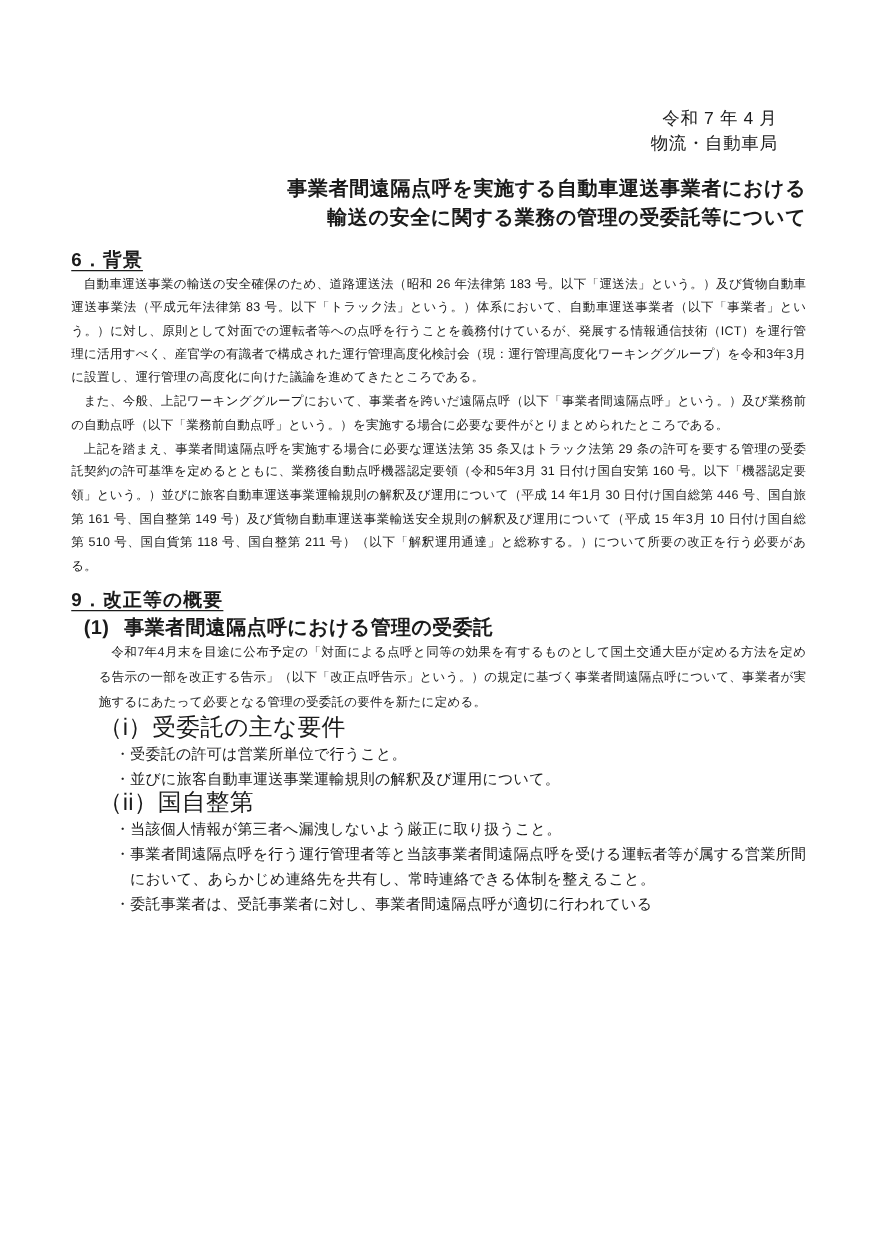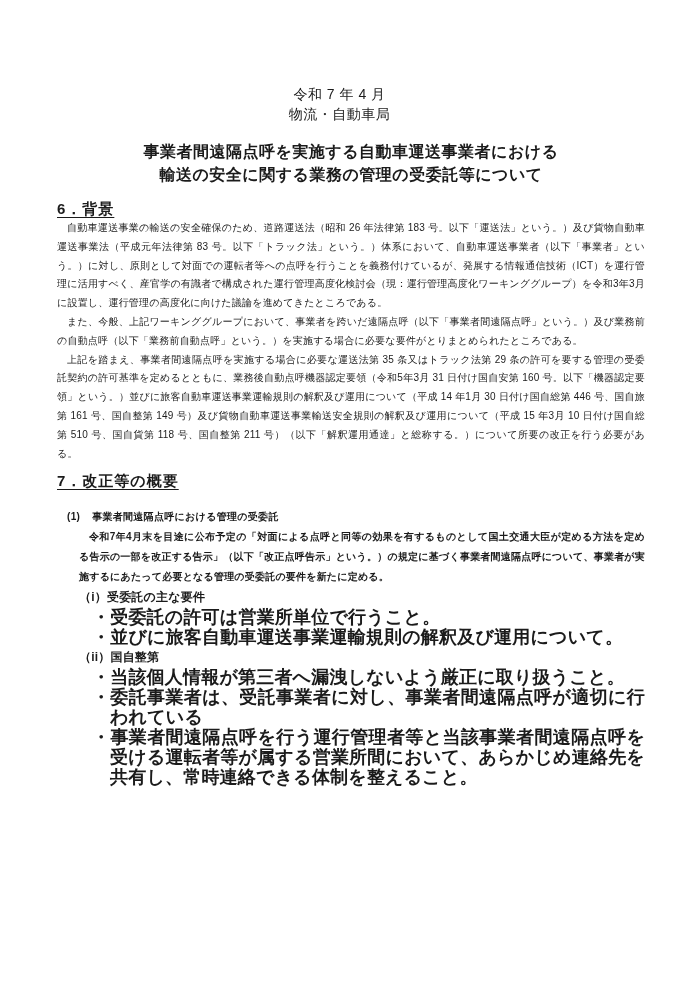--- a/index.html
+++ b/index.html
@@ -9,29 +9,29 @@
     height: 991px;
     box-sizing: border-box;
     background: #ffffff;
     color: #1b1b1b;
     padding: 84px 55px 0 57px;
     overflow: hidden;
     font-family: "Liberation Sans", "DejaVu Sans", sans-serif;
     -webkit-font-smoothing: antialiased;
   }
   .doc-header {
-    text-align: center;
+    text-align: right;
     padding-right: 23px;
     font-size: 14px;
     line-height: 20px;
     letter-spacing: 0.5px;
   }
   .doc-title {
     margin: 16px 0 0 0;
-    text-align: center;
+    text-align: right;
     font-size: 16px;
     font-weight: bold;
     line-height: 23px;
     letter-spacing: 0.5px;
   }
   .doc-title .title-line { display: block; }
   .section { margin: 0; }
   .section-1 { margin-top: 13px; }
   .section-2 { margin-top: 8px; }
   .sec-heading {
@@ -46,36 +46,36 @@
   .body-para {
     margin: 0;
     font-size: 10px;
     line-height: 18.8px;
     text-align: justify;
     text-indent: 1em;
     letter-spacing: 0.2px;
   }
   .item-block { margin-left: 10px; }
   .item-heading {
-    margin-top: 16px;
-    font-size: 10px;
+    margin-top: 2px;
+    font-size: 16px;
     font-weight: bold;
     line-height: 20px;
     letter-spacing: 0.3px;
   }
   .item-heading .item-number { display: inline-block; margin-right: 12px; }
-  .item-body { margin-left: 12px; font-weight: bold; }
+  .item-body { margin-left: 12px; }
   .item-body .body-para { line-height: 20px; }
   .sub-label {
-    font-size: 12px;
+    font-size: 19px;
     line-height: 20px;
     letter-spacing: 0.2px;
   }
   .bullet {
-    font-size: 18px;
+    font-size: 12px;
     line-height: 20px;
     text-align: justify;
     margin-left: 13px;
     padding-left: 1em;
     text-indent: -1em;
     letter-spacing: 0.2px;
   }
 </style>
 </head>
 <body>
@@ -93,35 +93,35 @@
   </h1>
 
   <div class="section section-1">
     <h2 class="sec-heading">6．背景</h2>
     <p class="body-para">自動車運送事業の輸送の安全確保のため、道路運送法（昭和 26 年法律第 183 号。以下「運送法」という。）及び貨物自動車運送事業法（平成元年法律第 83 号。以下「トラック法」という。）体系において、自動車運送事業者（以下「事業者」という。）に対し、原則として対面での運転者等への点呼を行うことを義務付けているが、発展する情報通信技術（ICT）を運行管理に活用すべく、産官学の有識者で構成された運行管理高度化検討会（現：運行管理高度化ワーキンググループ）を令和3年3月に設置し、運行管理の高度化に向けた議論を進めてきたところである。</p>
     <p class="body-para">また、今般、上記ワーキンググループにおいて、事業者を跨いだ遠隔点呼（以下「事業者間遠隔点呼」という。）及び業務前の自動点呼（以下「業務前自動点呼」という。）を実施する場合に必要な要件がとりまとめられたところである。</p>
     <p class="body-para">上記を踏まえ、事業者間遠隔点呼を実施する場合に必要な運送法第 35 条又はトラック法第 29 条の許可を要する管理の受委託契約の許可基準を定めるとともに、業務後自動点呼機器認定要領（令和5年3月 31 日付け国自安第 160 号。以下「機器認定要領」という。）並びに旅客自動車運送事業運輸規則の解釈及び運用について（平成 14 年1月 30 日付け国自総第 446 号、国自旅第 161 号、国自整第 149 号）及び貨物自動車運送事業輸送安全規則の解釈及び運用について（平成 15 年3月 10 日付け国自総第 510 号、国自貨第 118 号、国自整第 211 号）（以下「解釈運用通達」と総称する。）について所要の改正を行う必要がある。</p>
   </div>
 
   <div class="section section-2">
-    <h2 class="sec-heading">7．改正等の概要</h2>
+    <h2 class="sec-heading">9．改正等の概要</h2>
 
     <div class="item-block">
       <div class="item-heading">
         <span class="item-number">(1)</span><span>事業者間遠隔点呼における管理の受委託</span>
       </div>
 
       <div class="item-body">
         <p class="body-para">令和7年4月末を目途に公布予定の「対面による点呼と同等の効果を有するものとして国土交通大臣が定める方法を定める告示の一部を改正する告示」（以下「改正点呼告示」という。）の規定に基づく事業者間遠隔点呼について、事業者が実施するにあたって必要となる管理の受委託の要件を新たに定める。</p>
 
         <div class="sub-label">（i）受委託の主な要件</div>
         <div class="bullet">・受委託の許可は営業所単位で行うこと。</div>
         <div class="bullet">・並びに旅客自動車運送事業運輸規則の解釈及び運用について。</div>
 
         <div class="sub-label">（ii）国自整第</div>
         <div class="bullet">・当該個人情報が第三者へ漏洩しないよう厳正に取り扱うこと。</div>
+        <div class="bullet">・事業者間遠隔点呼を行う運行管理者等と当該事業者間遠隔点呼を受ける運転者等が属する営業所間において、あらかじめ連絡先を共有し、常時連絡できる体制を整えること。</div>
         <div class="bullet">・委託事業者は、受託事業者に対し、事業者間遠隔点呼が適切に行われている</div>
-        <div class="bullet">・事業者間遠隔点呼を行う運行管理者等と当該事業者間遠隔点呼を受ける運転者等が属する営業所間において、あらかじめ連絡先を共有し、常時連絡できる体制を整えること。</div>
       </div>
     </div>
   </div>
 
 </div>
 
 </body></html>

